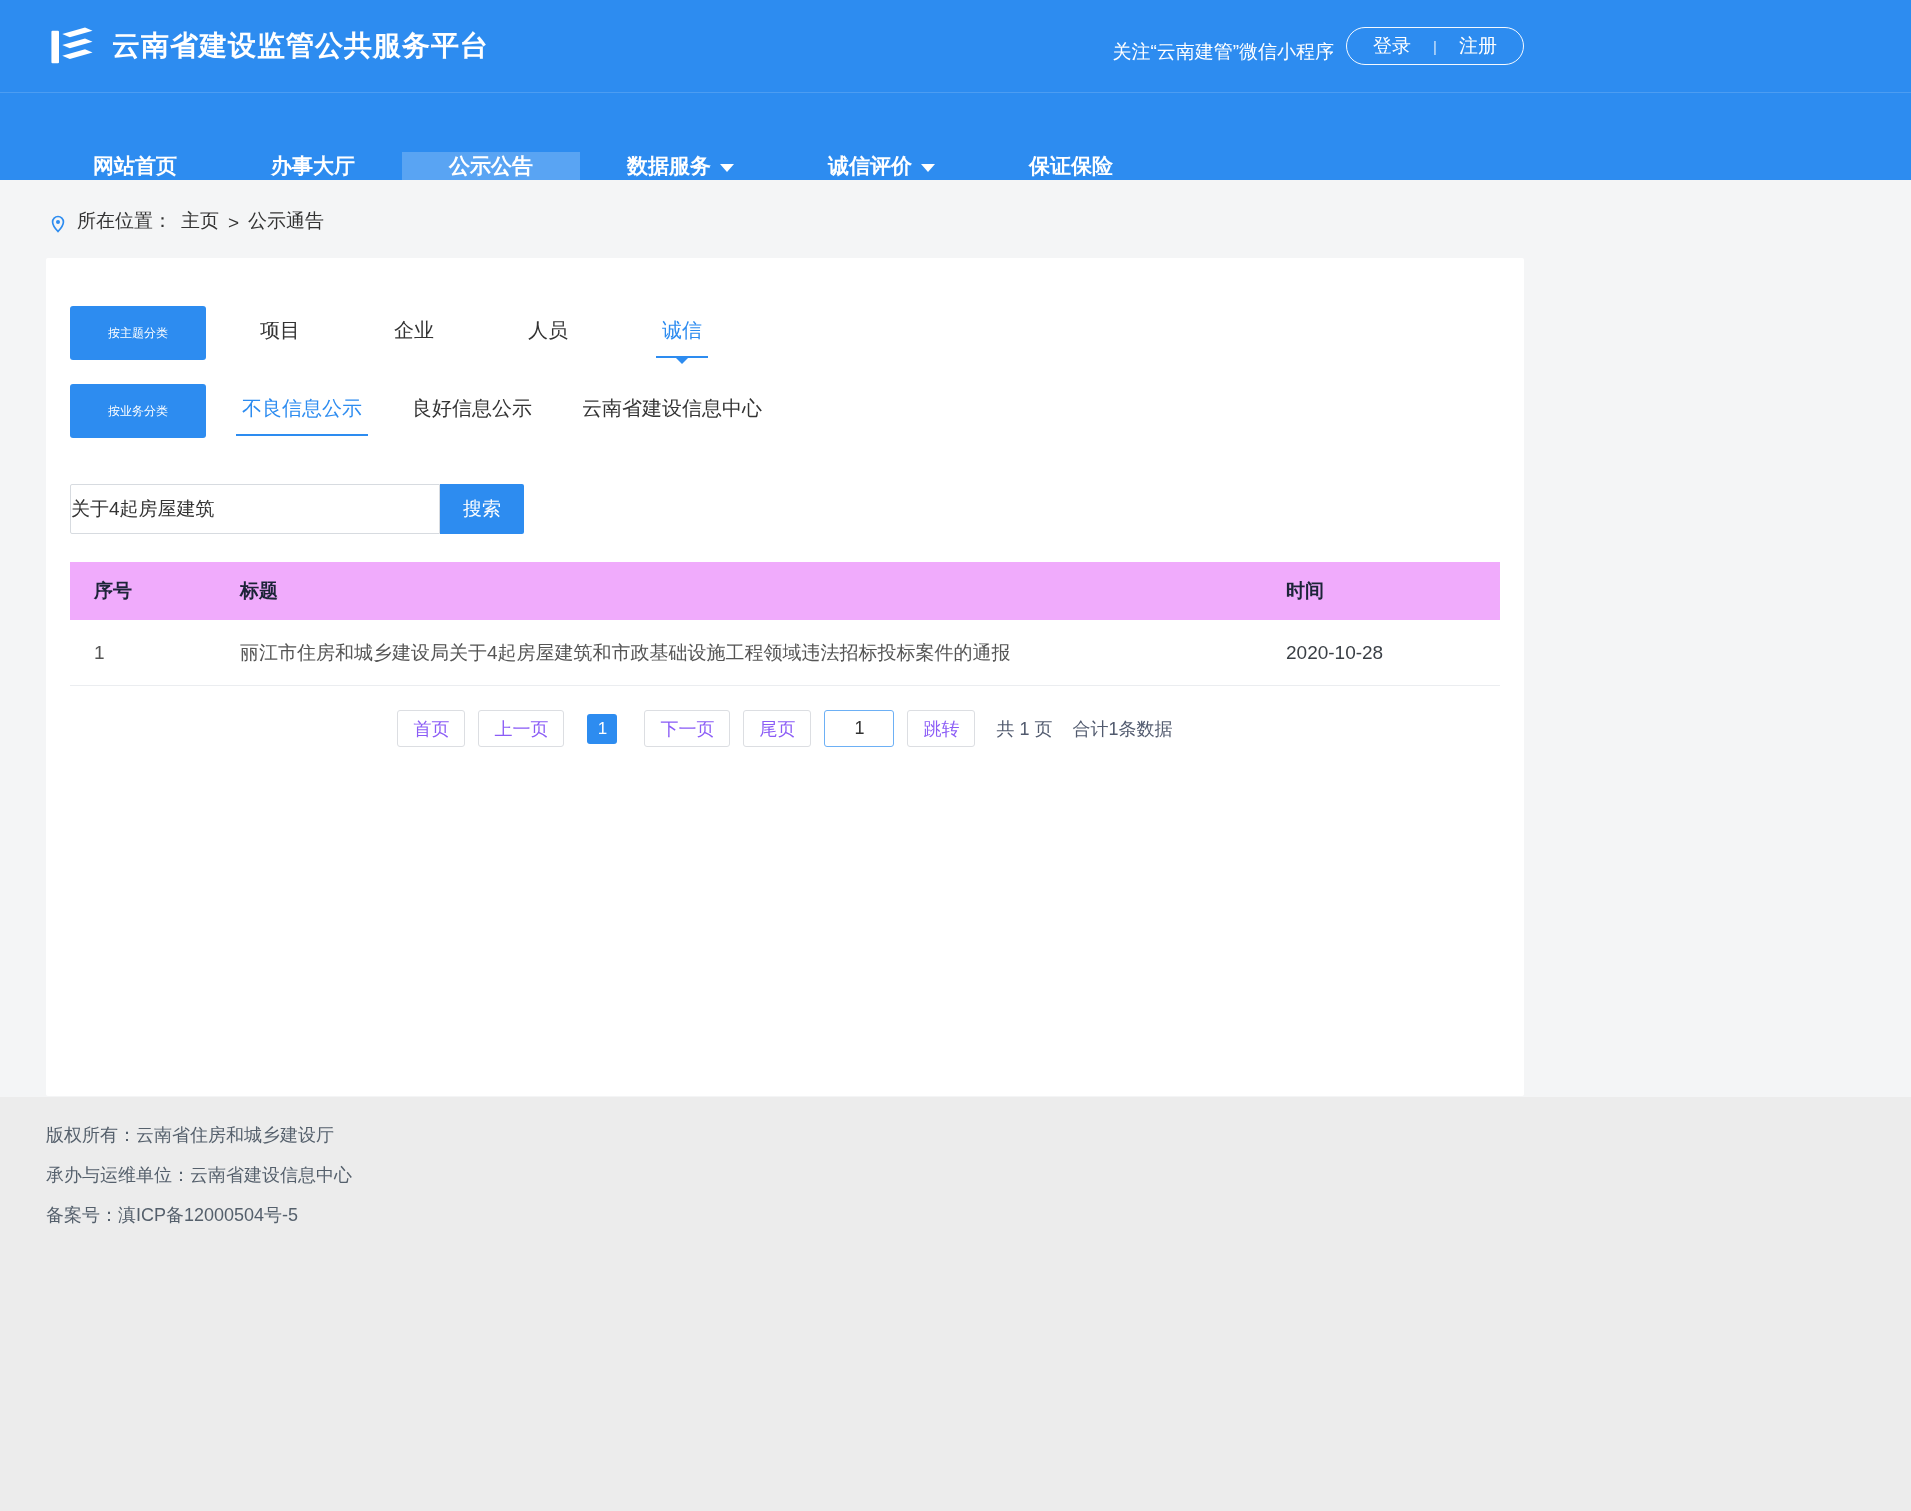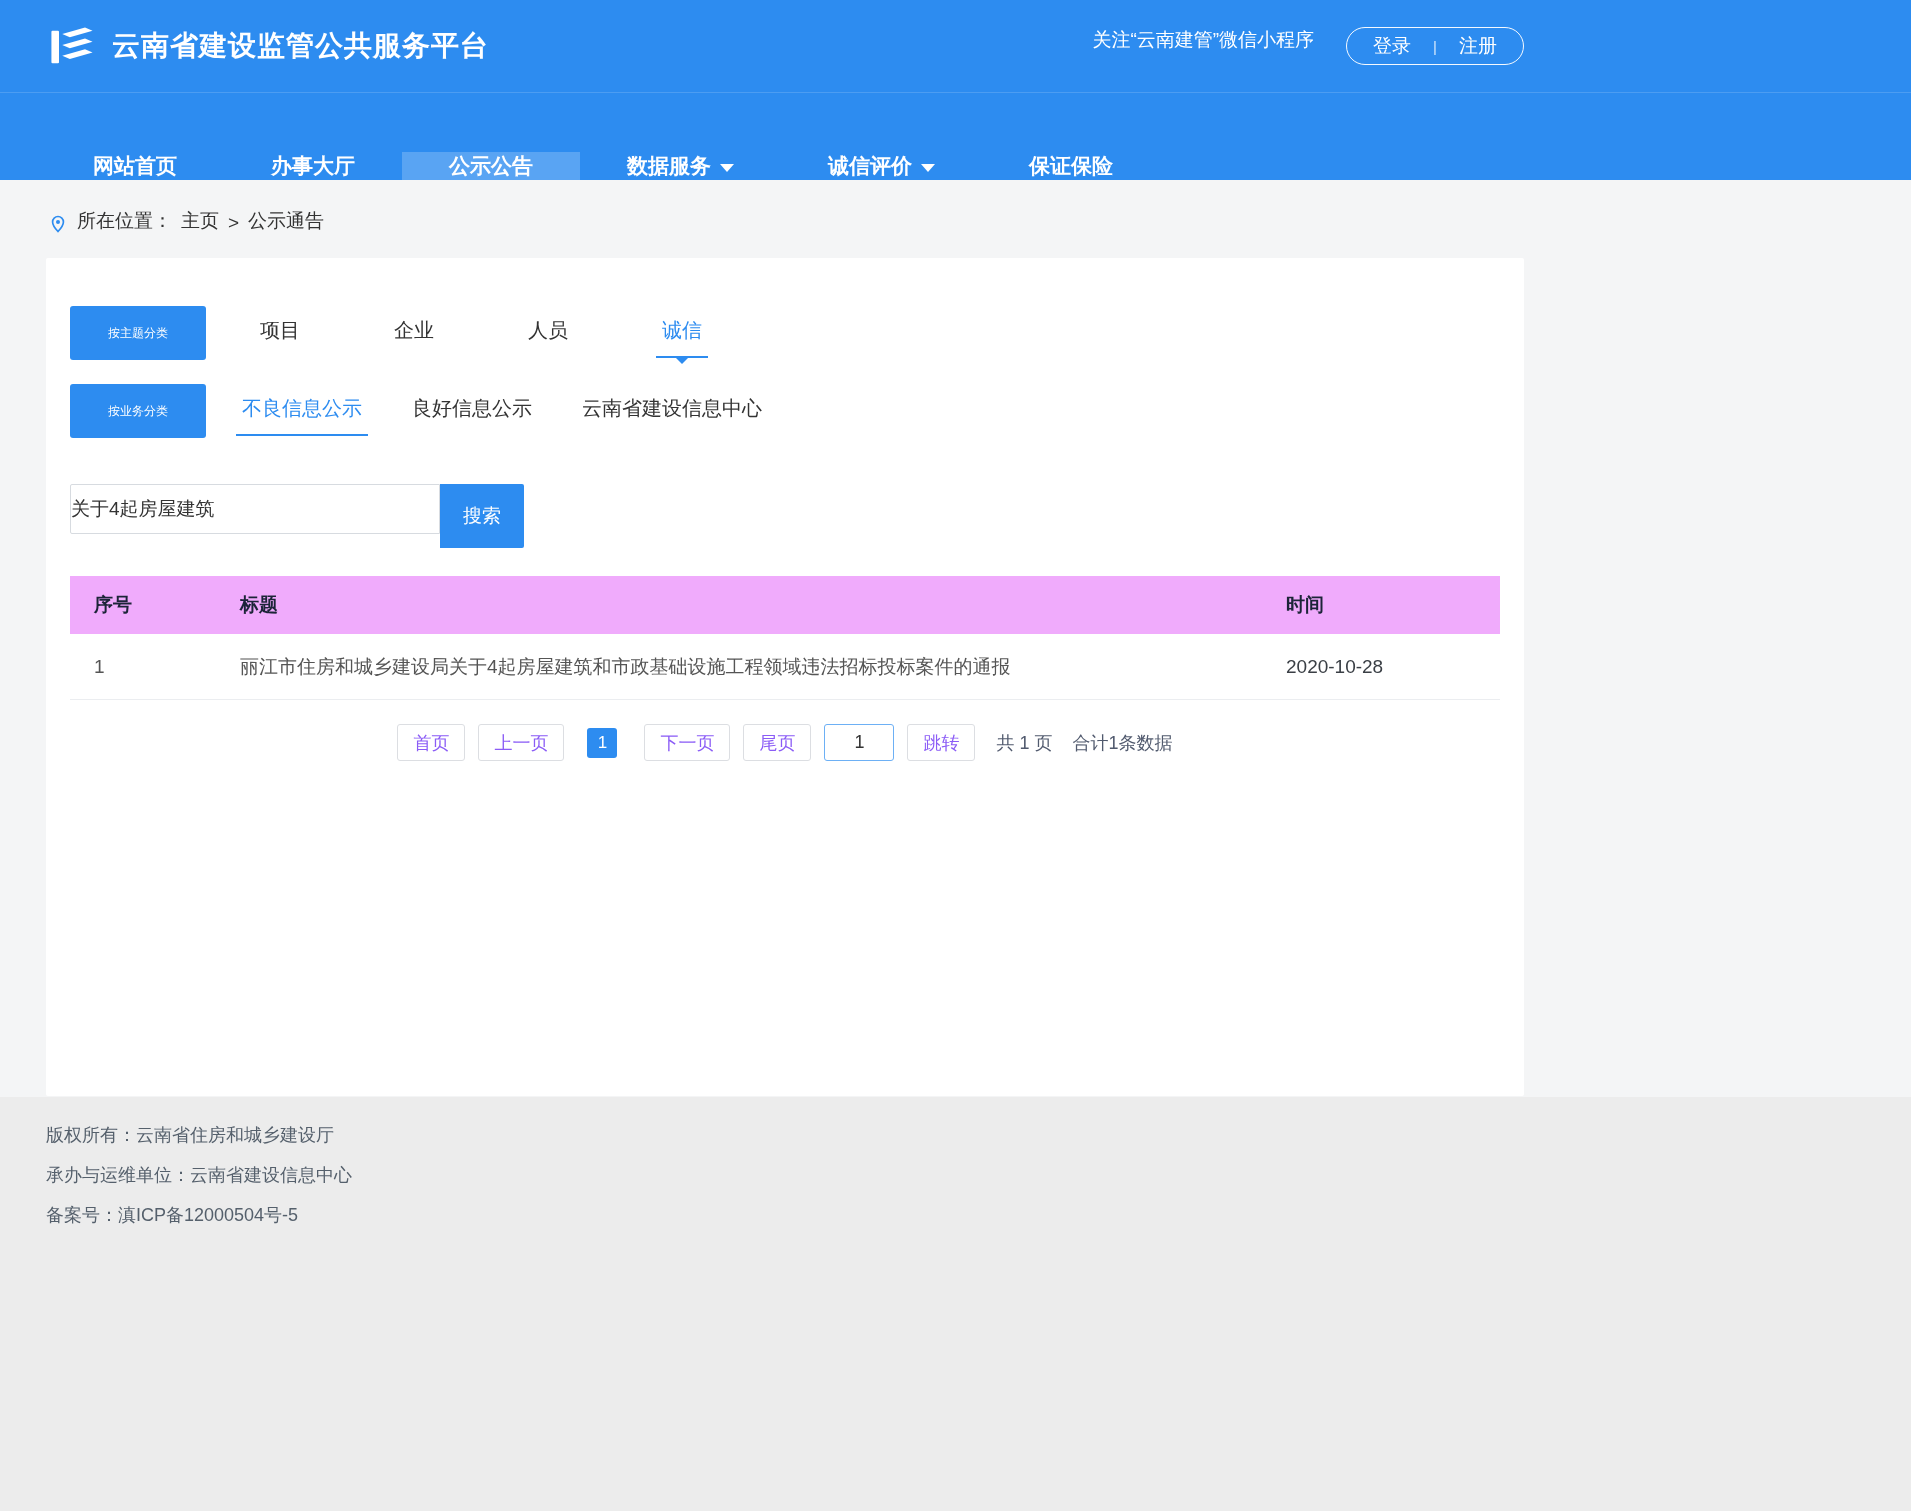--- a/index.html
+++ b/index.html
@@ -7,21 +7,21 @@
   body{font-family:"Liberation Sans","DejaVu Sans",sans-serif;background:#f4f5f6;display:flex;flex-direction:column;
        --primary:#2d8cf0;--nav-active:#59a4f3}
   button,input{font-family:inherit}
   .container{width:1478px;margin-left:46px}
 
   
   .header{height:92px;background:var(--primary);flex:0 0 auto}
   .header .container{height:100%;display:flex;align-items:center}
   .logo-wrap{display:flex;align-items:center;gap:14px;cursor:pointer}
   .site-title{color:#fff;font-size:28px;font-weight:bold;letter-spacing:1px}
-  .header-right{margin-left:auto;display:flex;align-items:flex-start;gap:32px}
+  .header-right{margin-left:auto;display:flex;align-items:flex-end;gap:12px}
   .wechat-note{color:#fff;font-size:19px}
   .login-pill{border:1px solid rgba(255,255,255,.95);border-radius:20px;height:38px;display:flex;align-items:center;
               padding:0 26px;gap:22px;color:#fff;font-size:19px}
   .login-pill .sep{opacity:.8;font-size:15px}
   .pill-link{cursor:pointer}
 
   
   .nav{height:88px;background:var(--primary);box-shadow:inset 0 1px 0 rgba(255,255,255,.15);flex:0 0 auto}
   .nav .container{height:100%;display:flex;align-items:flex-end}
   .nav-item{display:flex;align-items:center;gap:9px;padding:0 47px;color:#fff;font-size:21px;font-weight:bold;cursor:pointer}
@@ -45,21 +45,21 @@
   .tabs-theme .tab:first-child{margin-left:48px}
   .tabs-theme .tab.active::after{content:"";position:absolute;left:50%;bottom:-8px;transform:translateX(-50%);
            border-left:6px solid transparent;border-right:6px solid transparent;border-top:6px solid var(--primary)}
   .tabs-biz .tab{margin-left:38px}
   .tabs-biz .tab:first-child{margin-left:30px}
 
   
   .search-row{display:flex;margin-top:46px}
   .search-input{width:370px;height:50px;border:1px solid #d7dbe0;padding:0 0;font-size:19px;color:#333;outline:none;
                 border-radius:2px 0 0 2px}
-  .search-btn{width:84px;height:64px;background:var(--primary);color:#fff;font-size:19px;border:none;cursor:pointer;
+  .search-btn{width:84px;height:50px;background:var(--primary);color:#fff;font-size:19px;border:none;cursor:pointer;
               border-radius:0 2px 2px 0}
 
   
   .table{margin-top:28px}
   .t-head{display:flex;background:#f0abfc;height:58px;align-items:center;font-weight:bold;font-size:19px;color:#1c2438}
   .t-row{display:flex;height:66px;align-items:center;font-size:19px;color:#555;border-bottom:1px solid #ebedf0}
   .t-row .col-time{color:#3a3f45}
   .col-index{width:170px;padding-left:24px}
   .col-title{flex:1;padding-right:24px;cursor:pointer}
   .col-time{width:214px}

